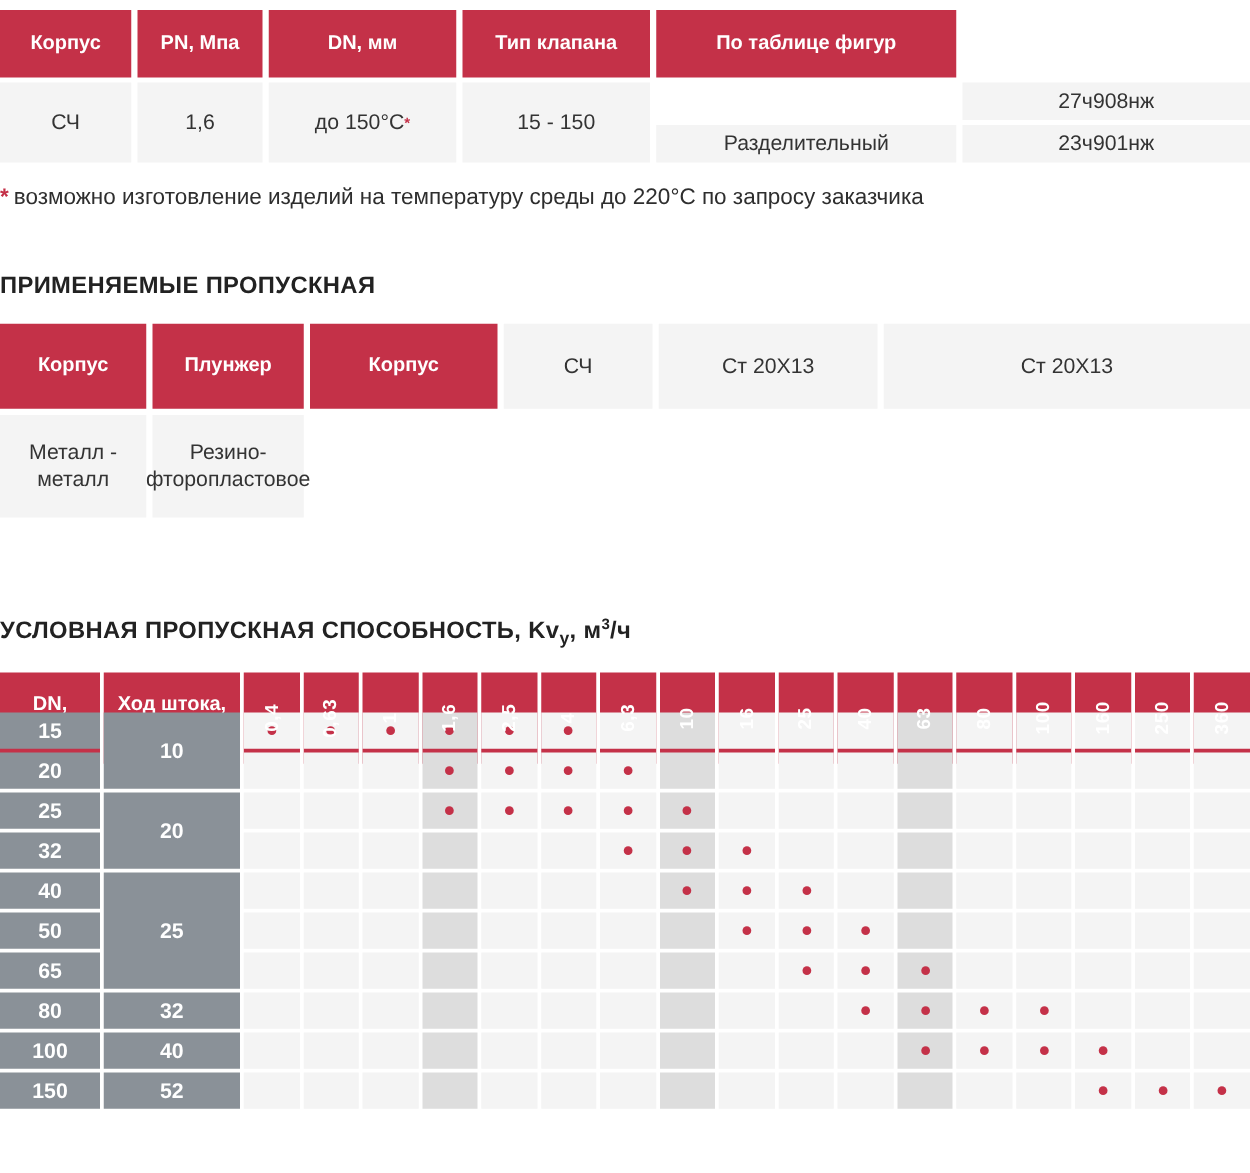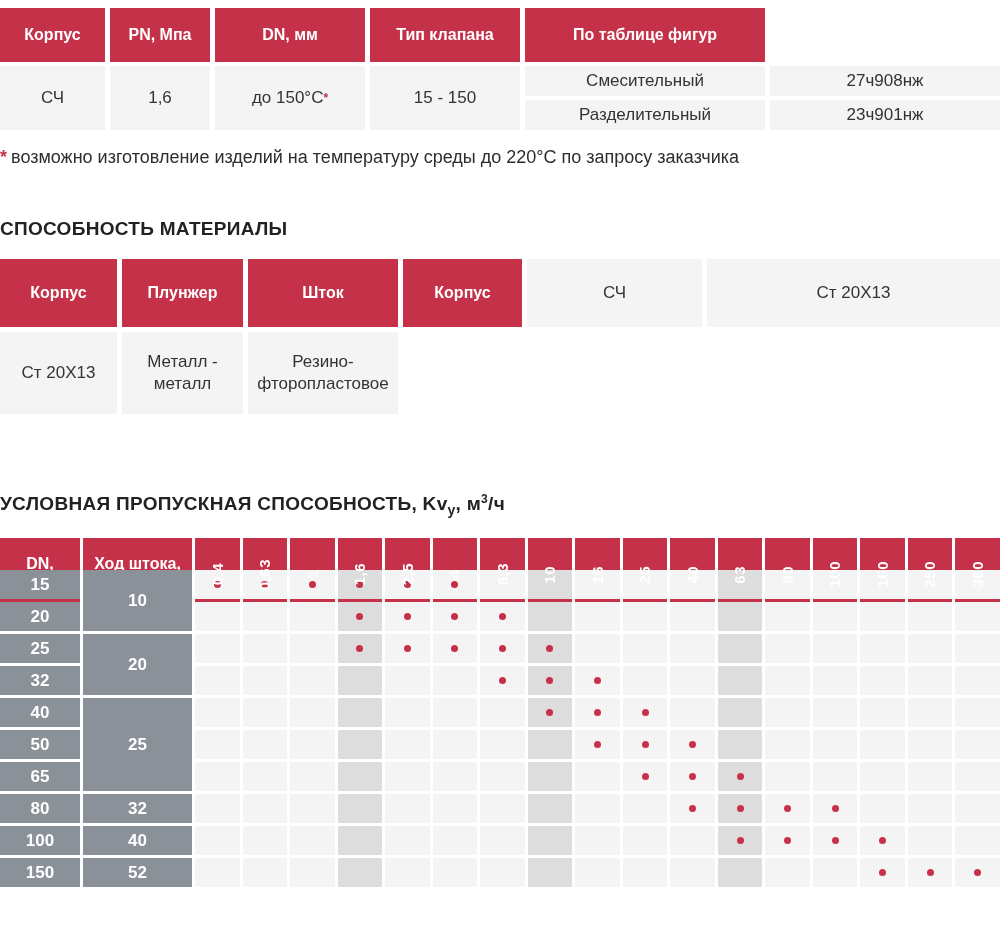--- a/index.html
+++ b/index.html
@@ -90,34 +90,32 @@
     <div class="th h">PN, Мпа</div>
     <div class="th h">DN, мм</div>
     <div class="th h">Тип клапана</div>
     <div class="th h">По таблице фигур</div>
 
     <div class="td full">СЧ</div>
     <div class="td full">1,6</div>
     <div class="td full"><span>до 150°С</span><sup class="star">*</sup></div>
     <div class="td full">15 - 150</div>
 
-    <div class="td" style="grid-column:5;grid-row:2">Смесительный</div>
     <div class="td" style="grid-column:6;grid-row:2">27ч908нж</div>
     <div class="td" style="grid-column:5;grid-row:3">Разделительный</div>
     <div class="td" style="grid-column:6;grid-row:3">23ч901нж</div>
   </div>
 
   <p class="footnote"><span class="star">*</span><span>возможно изготовление изделий на температуру среды до 220°С по запросу заказчика</span></p>
 
-  <h2 class="h-materials">СПОСОБНОСТЬ МАТЕРИАЛЫ</h2>
+  <h2 class="h-materials">ПРИМЕНЯЕМЫЕ ПРОПУСКНАЯ</h2>
 
   <div class="t2">
     <div class="th">Корпус</div>
     <div class="th">Плунжер</div>
-    <div class="th">Шток</div>
     <div class="th">Корпус</div>
     <div class="td">СЧ</div>
     <div class="td">Ст 20X13</div>
     <div class="td">Ст 20X13</div>
     <div class="td">Металл - металл</div>
     <div class="td">Резино-фторопластовое</div>
   </div>
 
   <h2 class="h-kv"><span>УСЛОВНАЯ ПРОПУСКНАЯ СПОСОБНОСТЬ, Kv</span><sub>у</sub><span>, м</span><sup>3</sup><span>/ч</span></h2>
 

